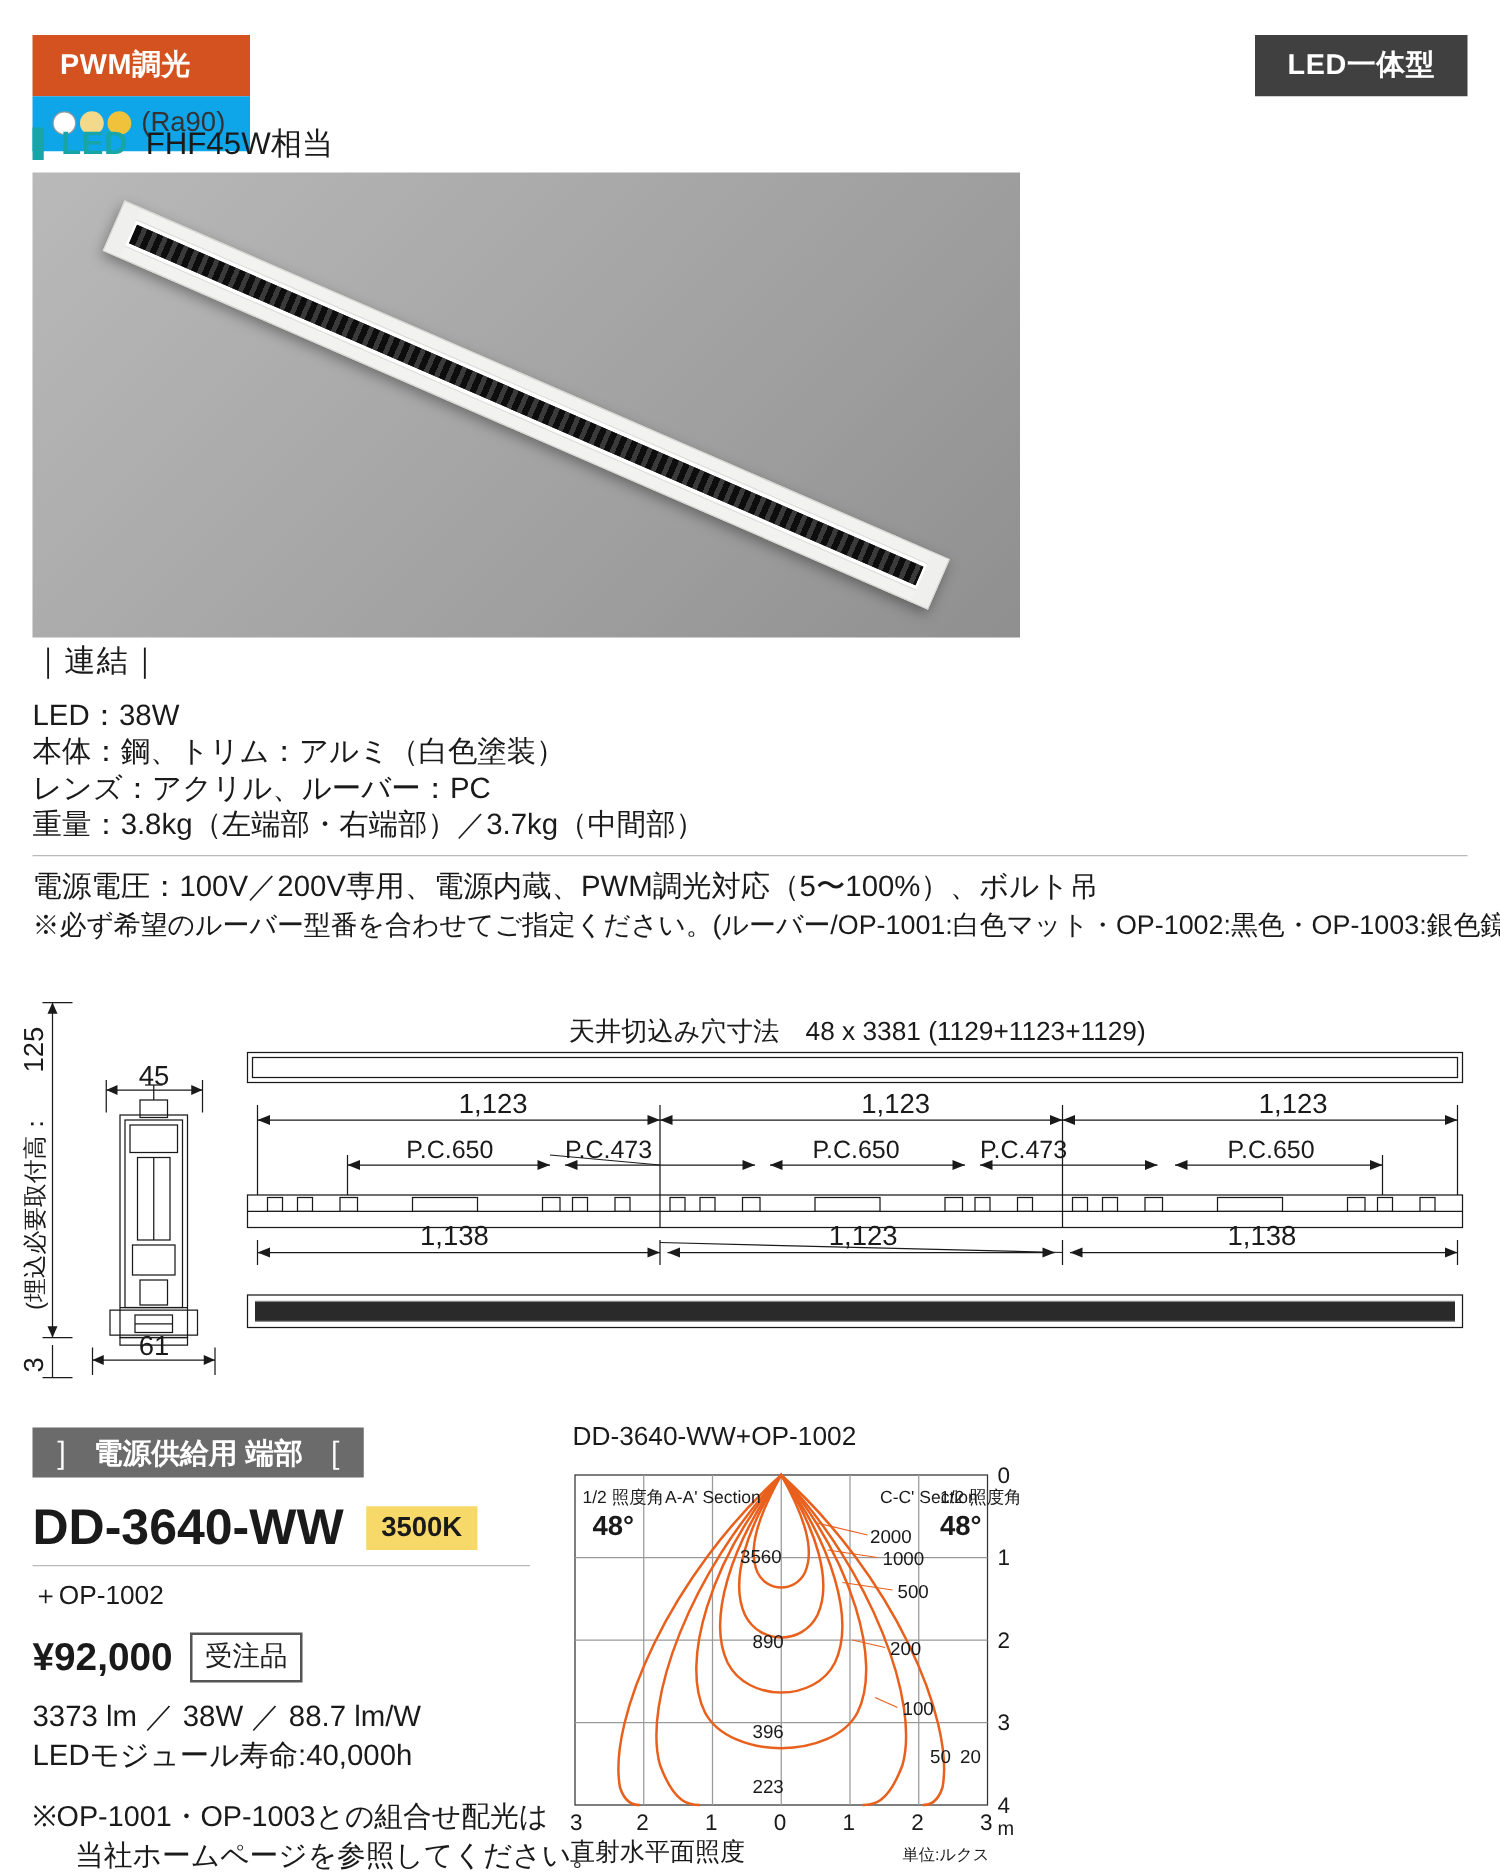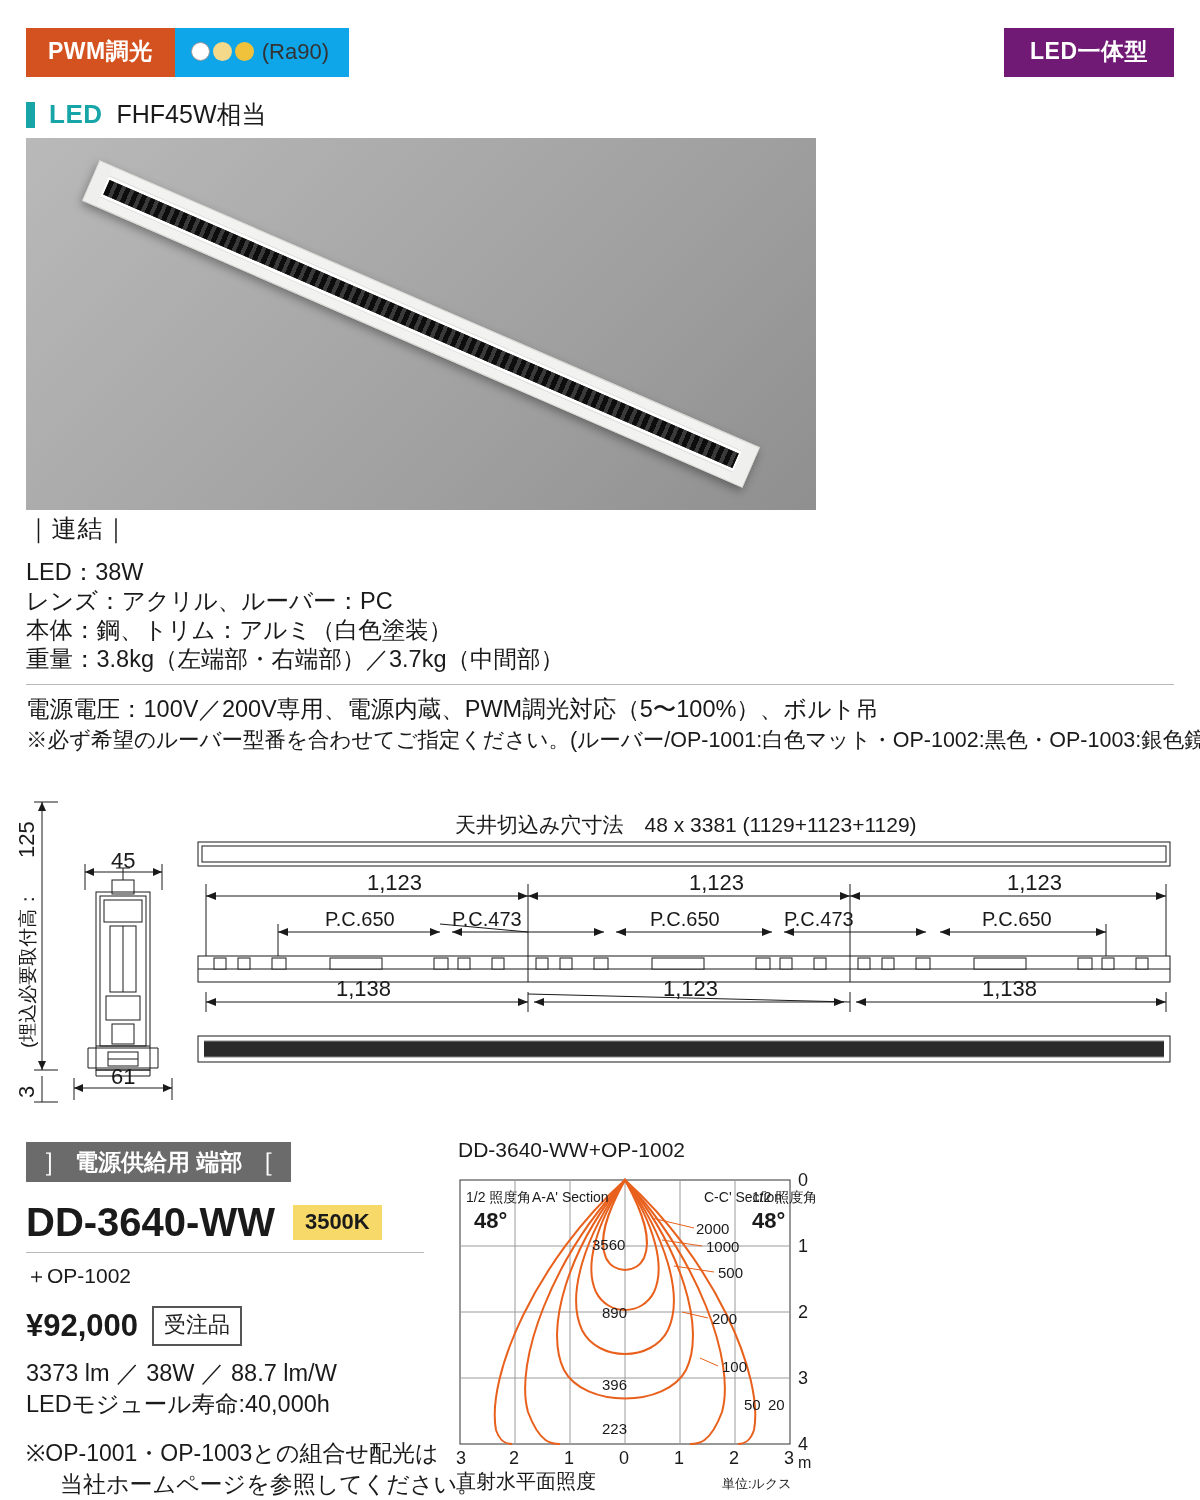--- a/index.html
+++ b/index.html
@@ -10,21 +10,21 @@
     font-family: "Liberation Sans", sans-serif;
     color: #1a1a1a;
     position: relative;
     overflow: hidden;
   }
   .page { position: relative; width: 1200px; height: 1500px; }
 
   
   .top-row {
     position: absolute; left: 26px; top: 28px;
-    display: flex; align-items: stretch; gap: 0;
+    display: flex; align-items: stretch; gap: 0; flex-direction: column;
   }
   .badge-pwm {
     background: #d4521f; color: #fff;
     font-size: 23px; font-weight: bold;
     padding: 8px 22px 10px 22px;
     display: flex; align-items: center;
     letter-spacing: 0.5px;
   }
   .badge-ra {
     background: #0ea5e9; color: #333;
@@ -34,21 +34,21 @@
   }
   .dots { display: flex; align-items: center; gap: 3px; }
   .dot { width: 19px; height: 19px; border-radius: 50%; display: inline-block; }
   .dot.d1 { background: #ffffff; border: 1px solid #999; }
   .dot.d2 { background: #f5d98a; }
   .dot.d3 { background: #f0c23c; }
   .ra-text { font-size: 22px; color: #333; }
 
   .badge-led-type {
     position: absolute; right: 26px; top: 28px;
-    background: #701a75; color: #fff;
+    background: #404040; color: #fff;
     font-size: 23px; font-weight: bold;
     padding: 8px 26px 10px 26px;
     letter-spacing: 0.5px;
   }
 
   
   .led-line {
     position: absolute; left: 26px; top: 98px;
     display: flex; align-items: center; gap: 14px;
   }
@@ -195,22 +195,22 @@
       <div class="louver"></div>
       <div class="endcap-l"></div>
       <div class="endcap-r"></div>
     </div>
   </div>
 
   <div class="section-label renketsu">｜連結｜</div>
 
   <div class="spec-block">
     <div>LED：38W</div>
+    <div>本体：鋼、トリム：アルミ（白色塗装）</div>
     <div>レンズ：アクリル、ルーバー：PC</div>
-    <div>本体：鋼、トリム：アルミ（白色塗装）</div>
     <div>重量：3.8kg（左端部・右端部）／3.7kg（中間部）</div>
   </div>
 
   <div class="divider div1"></div>
 
   <div class="spec-block2">
     <div>電源電圧：100V／200V専用、電源内蔵、PWM調光対応（5〜100%）、ボルト吊</div>
     <div class="note-small">※必ず希望のルーバー型番を合わせてご指定ください。(ルーバー/OP-1001:白色マット・OP-1002:黒色・OP-1003:銀色鏡面)</div>
   </div>
 

